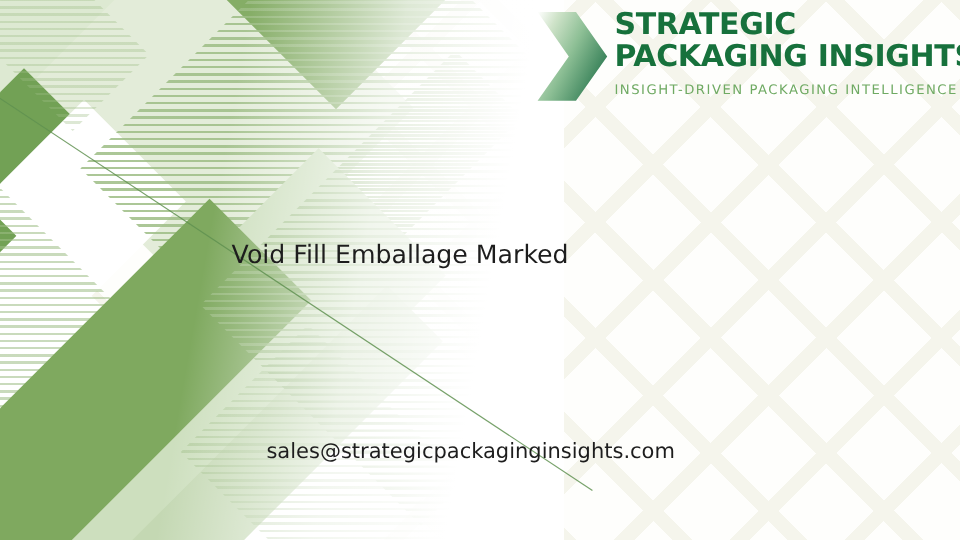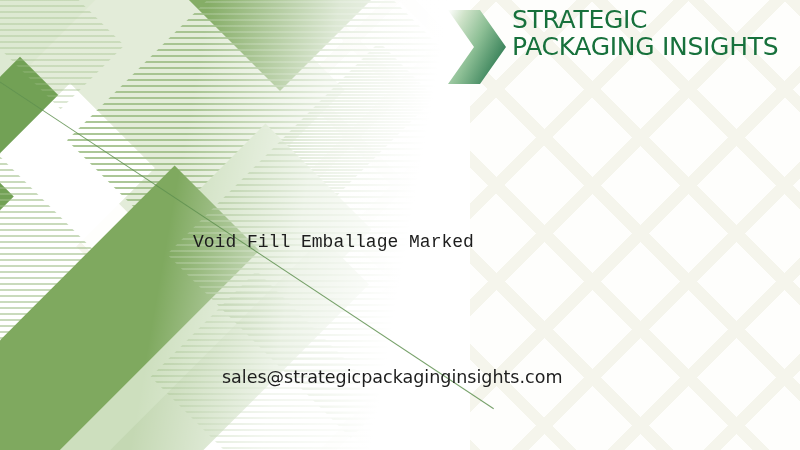--- a/index.html
+++ b/index.html
@@ -101,32 +101,32 @@
     position:absolute;left:-40px;top:55px;width:640px;height:0;
     border-top:1.6px solid #5f9150;
     transform:rotate(33.5deg);transform-origin:left center;opacity:.85;
   }
 
   
   .logo{position:absolute;left:446px;top:6px;width:320px;height:84px;}
   .chev{position:absolute;left:0;top:2px;width:62px;height:78px;}
   .logo-text{position:absolute;left:66px;top:0;width:254px;}
   .logo-line{
-    color:#17713c;font-weight:normal;font-size:25px;line-height:27px;
+    color:#17713c;font-weight:bold;font-size:25px;line-height:27px;
     letter-spacing:-.3px;white-space:nowrap;
   }
   .logo-tag{
     margin-top:8px;color:#6faa63;font-size:11px;letter-spacing:1.25px;
     white-space:nowrap;font-weight:normal;
   }
 
   
   .slide-title{
-    position:absolute;left:193px;top:232px;
-    font-size:18px;color:#1d1d1d;white-space:nowrap;font-family:Liberation Mono, monospace;
+    position:absolute;left:193px;top:200px;
+    font-size:21px;color:#1d1d1d;white-space:nowrap;
   }
   .slide-email{
     position:absolute;left:222px;top:367px;
     font-size:17.5px;color:#1d1d1d;white-space:nowrap;text-align:center;
   }
 </style>
 </head>
 <body>
 
 <div id="slide">
@@ -166,19 +166,20 @@
           <stop offset="22%" stop-color="#cfe3c9"></stop>
           <stop offset="55%" stop-color="#8dbf95"></stop>
           <stop offset="100%" stop-color="#2e7a52"></stop>
         </linearGradient>
       </defs>
       <path d="M2 2 L34 2 L60 39 L34 76 L2 76 L28 39 Z" fill="url(#cg)"></path>
     </svg>
     <div class="logo-text">
       <div class="logo-line">STRATEGIC</div>
       <div class="logo-line">PACKAGING INSIGHTS</div>
+      <div class="logo-tag">INSIGHT-DRIVEN PACKAGING INTELLIGENCE</div>
     </div>
   </div>
 
   <div class="slide-title">Void Fill Emballage Marked</div>
   <div class="slide-email">sales@strategicpackaginginsights.com</div>
 
 </div>
 
 </body></html>

